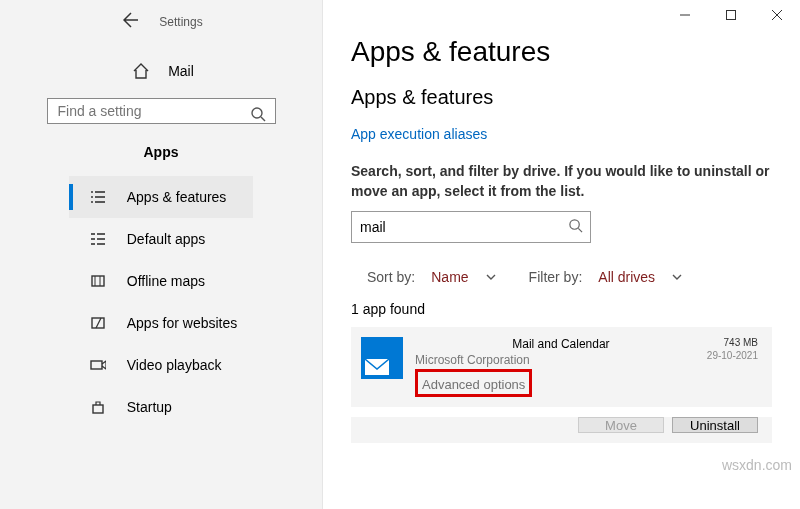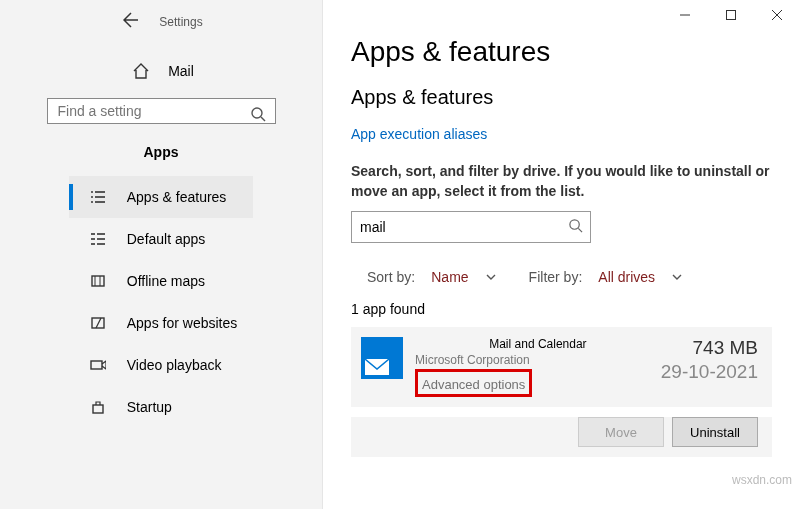--- a/index.html
+++ b/index.html
@@ -49,28 +49,28 @@
     .count { font-size: 14px; margin-bottom: 10px; }
     
     .app-card { background: #f4f4f4; padding: 10px 14px 10px 10px; display: flex; align-items: flex-start; position: relative; }
     .app-icon { width: 42px; height: 42px; background: #0078d4; margin-right: 12px; display: flex; align-items: flex-end; justify-content: flex-start; padding: 4px; }
     .app-icon svg { fill: #fff; }
     .app-info { flex: 1; }
     .app-name { font-size: 12px; text-align: center; }
     .app-pub { font-size: 12px; color: #777; margin-top: 2px; }
     .adv-link { color: #737373; font-size: 13px; margin-top: 4px; display: inline-block; cursor: pointer; }
     .adv-box { border: 3px solid #d90000; padding: 1px 4px; display: inline-block; margin-top: 2px; }
-    .app-right { text-align: right; font-size: 19px; color: #333; }
+    .app-right { text-align: right; font-size: 10px; color: #333; }
     .app-date { color: #888; margin-top: 2px; }
     
     .btn-row { display: flex; justify-content: flex-end; gap: 8px; margin-top: 10px; padding-right: 14px; background: #f4f4f4; padding-bottom: 10px; }
-    .btn { min-width: 86px; height: 30px; border: 1px solid #aaa; background: #ddd; font-size: 13px; cursor: pointer; }
+    .btn { min-width: 86px; height: 16px; border: 1px solid #aaa; background: #ddd; font-size: 13px; cursor: pointer; }
     .btn[disabled] { color: #9c9c9c; background: #e6e6e6; border-color: #ccc; cursor: default; }
     
-    .watermark { position: absolute; right: 8px; bottom: 22px; font-size: 12px; color: #bbb; }
+    .watermark { position: absolute; right: 8px; bottom: 36px; font-size: 14px; color: #bbb; }
   </style>
 </head>
 <body>
 
 <div class="sidebar">
   <div class="topbar">
     <div class="back-btn">
       <svg width="16" height="16" viewBox="0 0 16 16">
           <path d="M8 1 L1 8 L8 15 M1 8 H15" stroke="#333" stroke-width="1.5" fill="none"></path>
         </svg>

